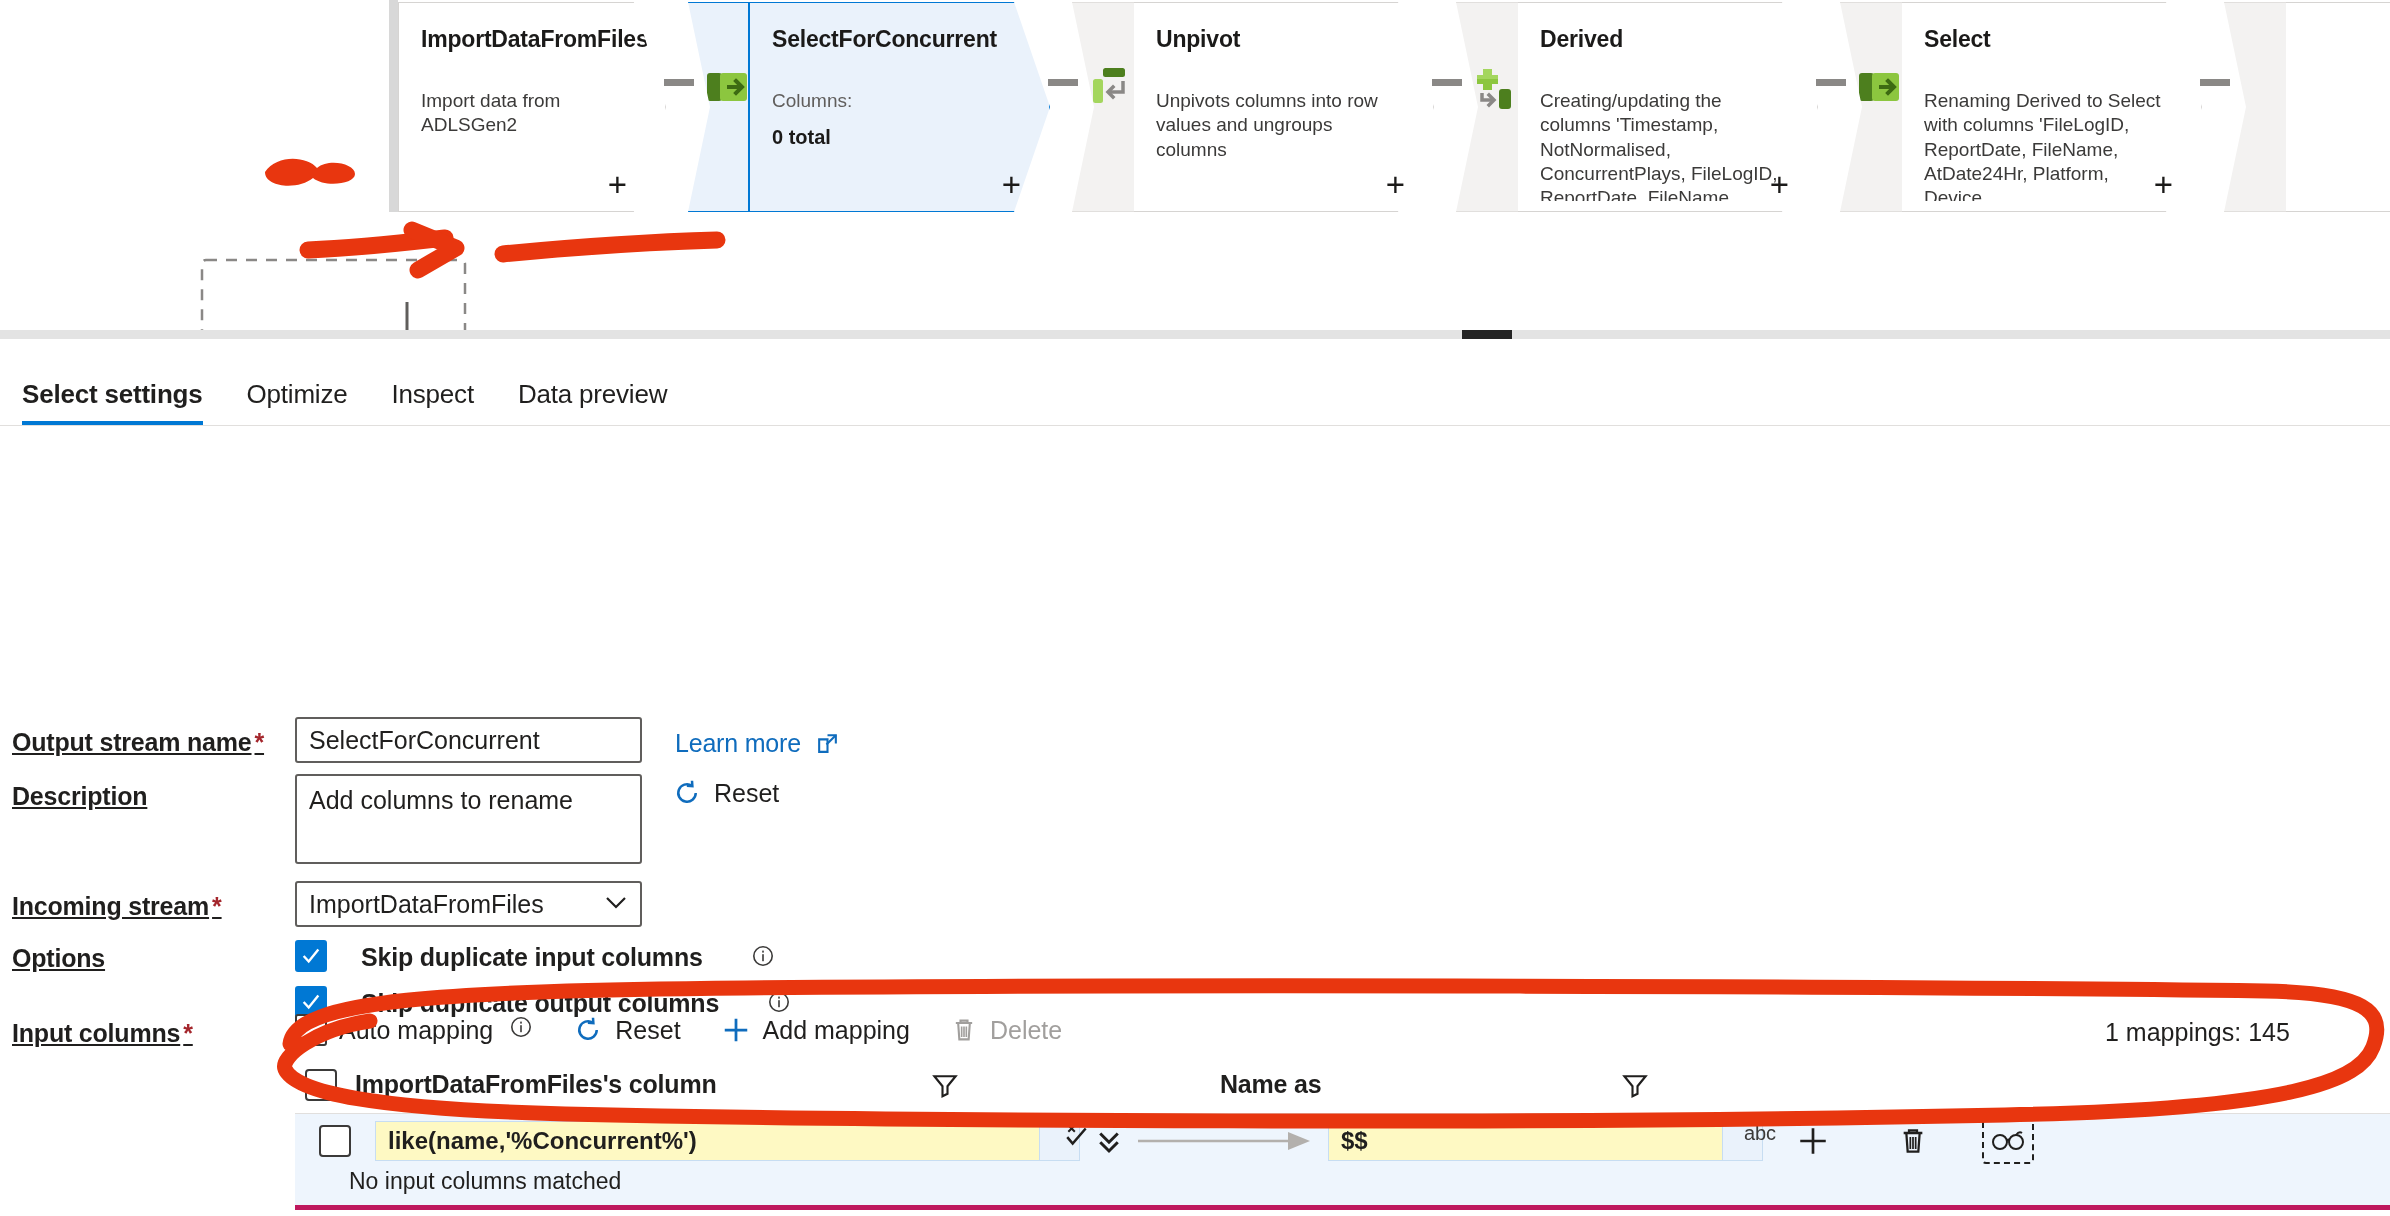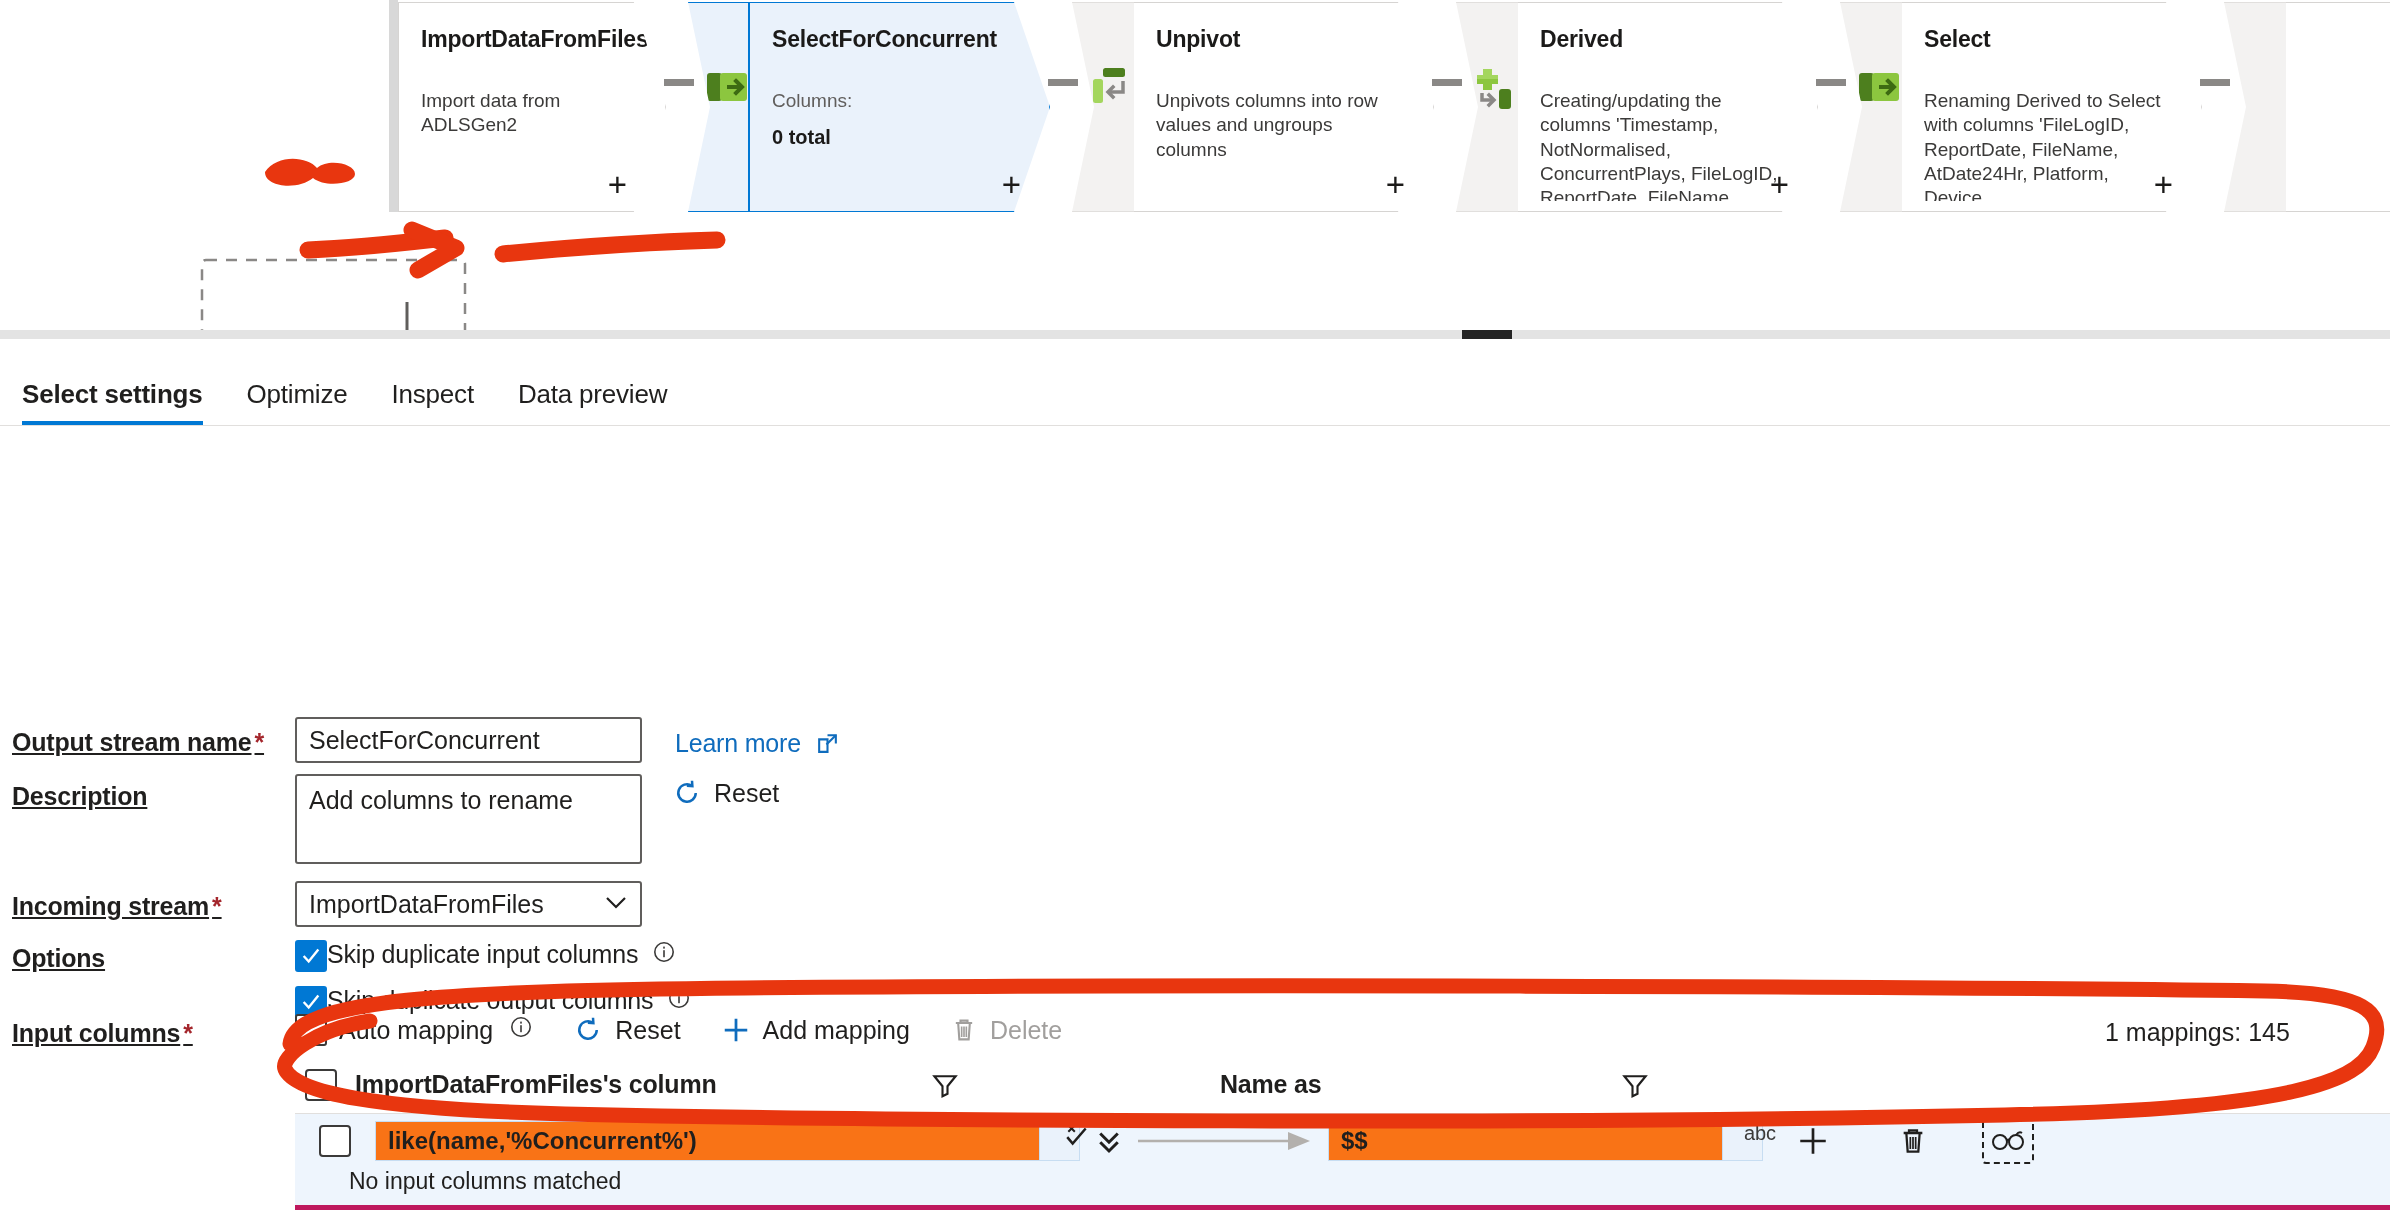--- a/index.html
+++ b/index.html
@@ -169,21 +169,21 @@
 
   .dd-wrap { position: absolute; left: 295px; top: 455px; width: 347px; height: 46px; }
   .dd {
     width: 100%; height: 100%;
     border: 2px solid #605e5c; border-radius: 3px; background: #fff;
     font-size: 25px; color: #201f1e;
     display: flex; align-items: center; padding: 0 12px;
   }
   .dd .chev { margin-left: auto; font-size: 22px; color: #201f1e; }
 
-  .cbrow { position: absolute; display: flex; align-items: flex-start; gap: 0; }
+  .cbrow { position: absolute; display: flex; align-items: flex-end; gap: 34px; font-weight: bold; }
   .cbox {
     width: 32px; height: 32px; border-radius: 3px;
     border: 2px solid #0078d4; background: #0078d4;
     display: flex; align-items: center; justify-content: center;
     flex: 0 0 auto; cursor: pointer;
   }
   .cbox.unchecked { background: #fff; border: 2px solid #3b3a39; }
   .cbox svg { display: block; }
   .cb-label { font-size: 25px; color: #201f1e; letter-spacing: -0.2px; }
   .info-i { margin-left: 14px; }
@@ -216,21 +216,21 @@
   }
   .row-note {
     height: 42px; background: #eef5fd;
     display: flex; 
     font-size: 23px; color: #201f1e;
     padding-left: 54px;
     border-bottom: 5px solid #be185d;
   }
 
   .exp-input {
-    height: 40px; border: 1px solid #c7ddf2; background: #f97316;
+    height: 40px; border: 1px solid #c7ddf2; background: #fef9c3;
     display: flex; align-items: center; padding: 0 0 0 12px;
     font-size: 24px; color: #201f1e; font-weight: bold;
   }
   .exp-adorn {
     margin-left: auto; width: 40px; height: 38px;
     background: #eaf2fb; border-left: 1px solid #c7ddf2;
     display: flex; align-items: flex-start; justify-content: center;
     cursor: pointer;
     padding-left: 35px;
   }

